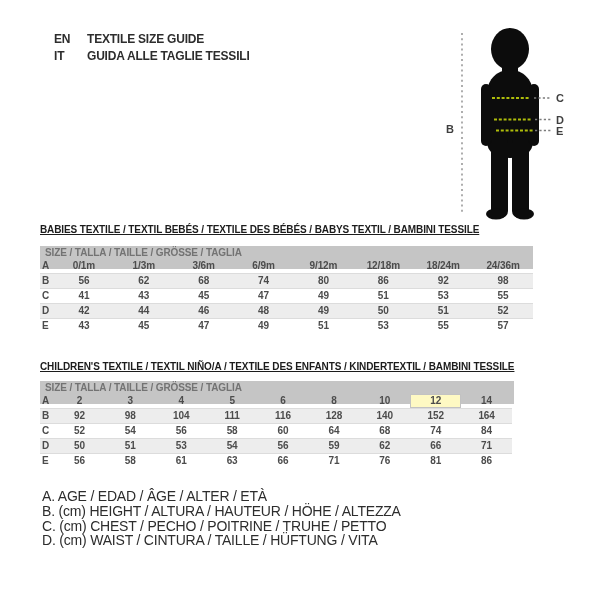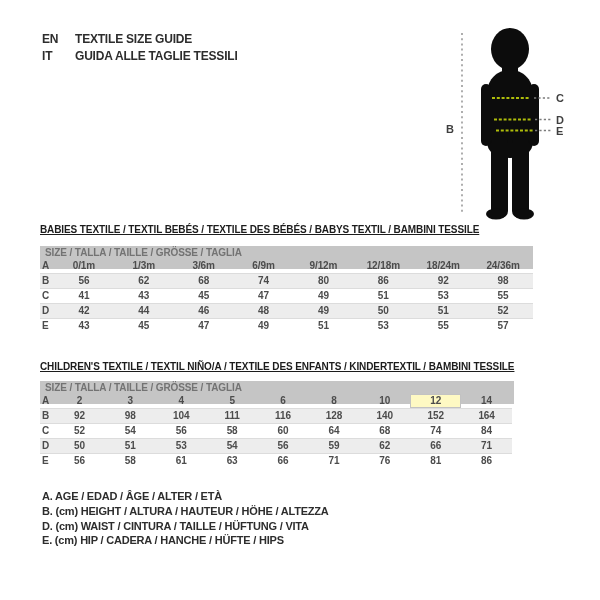--- a/index.html
+++ b/index.html
@@ -5,21 +5,21 @@
   html,body{margin:0;padding:0;}
   body{
     width:600px;height:600px;position:relative;overflow:hidden;
     background:#ffffff;
     font-family:"Liberation Sans", sans-serif;
   }
   
   .lang-block{position:absolute;left:42px;top:31px;}
   .lang-row{display:flex;height:17px;line-height:17px;font-size:12px;font-weight:bold;
     color:#2d2d2d;letter-spacing:-0.2px;white-space:nowrap;}
-  .lang-code{width:33px;}
+  .lang-code{width:33px;margin-left:12px;}
   
   .figure-svg{position:absolute;left:435px;top:18px;width:148px;height:212px;}
   .figure-svg text{font-family:"Liberation Sans",sans-serif;font-weight:bold;font-size:11px;fill:#3f3f3f;}
   
   .sec-title{position:absolute;left:40px;font-size:10px;font-weight:bold;color:#1c1c1c;
     letter-spacing:-0.1px;white-space:nowrap;text-decoration:underline;}
   
   .size-bar{position:absolute;left:40px;height:23px;background:#c5c5c5;color:#737373;
     font-size:10px;font-weight:bold;line-height:13px;padding-left:5px;box-sizing:border-box;
     letter-spacing:-0.1px;white-space:nowrap;overflow:hidden;}
@@ -27,21 +27,21 @@
   .trows{position:absolute;left:40px;}
   .trow{display:flex;height:15px;line-height:14px;font-size:10px;font-weight:bold;color:#4c4c4c;
     border-bottom:1px solid #dcdcdc;box-sizing:border-box;letter-spacing:-0.1px;}
   .trow:last-child{border-bottom:none;}
   .trow.stripe{background:#ededed;}
   .tlabel{width:12px;padding-left:2px;flex:0 0 auto;}
   .tcell{flex:1;text-align:center;}
   .tcell.hl{box-shadow:inset 0 0 0 1px #c2c2c2;background:#fef9c3;}
   
   .legend-block{position:absolute;left:42px;top:489px;}
-  .legend-line{height:14.8px;line-height:14.8px;font-size:11px;font-weight:bold;color:#2d2d2d;
+  .legend-line{height:14.8px;line-height:14.8px;font-size:14px;font-weight:normal;color:#2d2d2d;
     letter-spacing:-0.2px;white-space:nowrap;}
 </style>
 </head>
 <body>
 
 <div class="lang-block">
   <div class="lang-row">
     <span class="lang-code">EN</span>
     <span>TEXTILE SIZE GUIDE</span>
   </div>
@@ -200,15 +200,15 @@
       <span class="tcell">71</span>
       <span class="tcell">76</span>
       <span class="tcell">81</span>
       <span class="tcell">86</span>
     </div>
   </div>
 
 <div class="legend-block">
   <div class="legend-line">A. AGE / EDAD / ÂGE / ALTER / ETÀ</div>
   <div class="legend-line">B. (cm) HEIGHT / ALTURA / HAUTEUR / HÖHE / ALTEZZA</div>
+  <div class="legend-line">C. (cm) CHEST / PECHO / POITRINE / TRUHE / PETTO</div>
   <div class="legend-line">D. (cm) WAIST / CINTURA / TAILLE / HÜFTUNG / VITA</div>
-  <div class="legend-line">E. (cm) HIP / CADERA / HANCHE / HÜFTE / HIPS</div>
 </div>
 
 </body></html>

